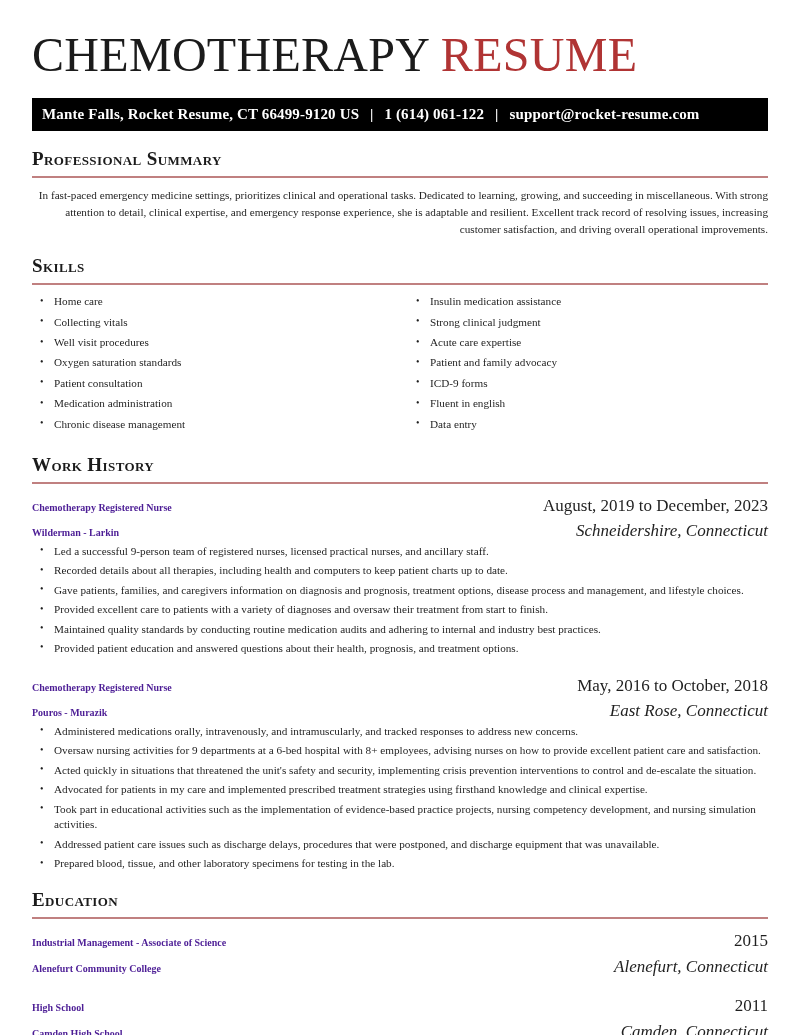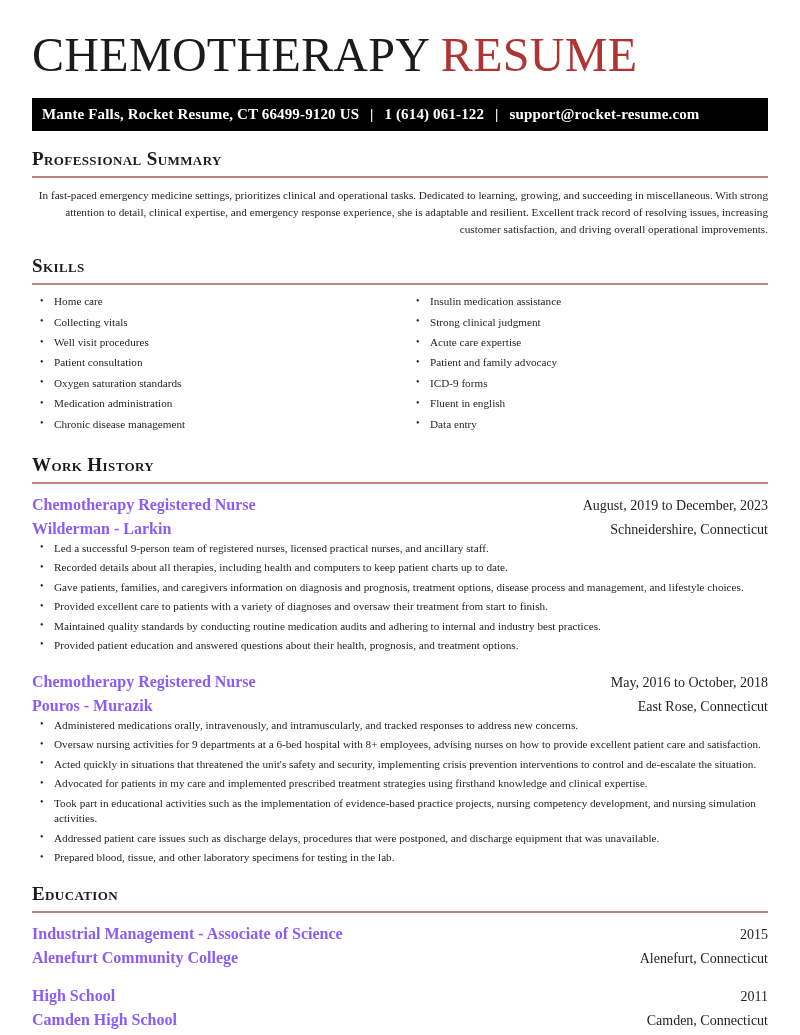--- a/index.html
+++ b/index.html
@@ -124,31 +124,32 @@
     margin-top: 16px;
   }
   .entry-row {
     display: flex;
     justify-content: space-between;
     align-items: baseline;
     width: 100%;
     line-height: 1.5;
   }
   .entry-left {
-    font-size: 16px;
+    font-size: 10px;
     font-weight: bold;
-    color: #8b5cf6;
+    color: #4c1d95;
   }
   .entry-right {
-    font-size: 14px;
+    font-size: 17px;
     color: #1f1f1f;
     text-align: center;
     white-space: nowrap;
   }
   .entry-right.italic {
+    font-style: italic;
   }
   .job-bullets {
     margin-top: 7px;
   }
 
   
   .edu-entry + .edu-entry {
     margin-top: 14px;
   }
 </style>
@@ -178,22 +179,22 @@
 
   <div class="section">
     <div class="section-heading">Skills</div>
     <div class="section-rule"></div>
     <div class="skills-grid">
       <div class="skills-col left">
         <ul class="bullets">
           <li>Home care</li>
           <li>Collecting vitals</li>
           <li>Well visit procedures</li>
+          <li>Oxygen saturation standards</li>
           <li>Patient consultation</li>
-          <li>Oxygen saturation standards</li>
           <li>Medication administration</li>
           <li>Chronic disease management</li>
         </ul>
       </div>
       <div class="skills-col right">
         <ul class="bullets">
           <li>Insulin medication assistance</li>
           <li>Strong clinical judgment</li>
           <li>Acute care expertise</li>
           <li>Patient and family advocacy</li>

